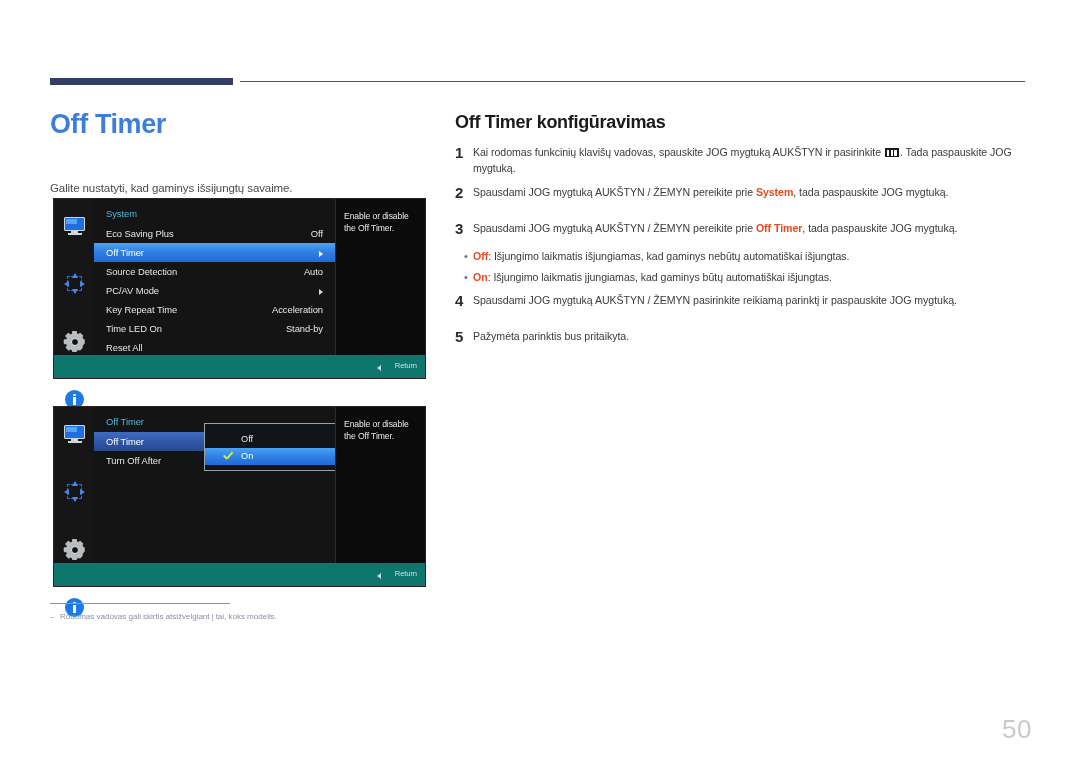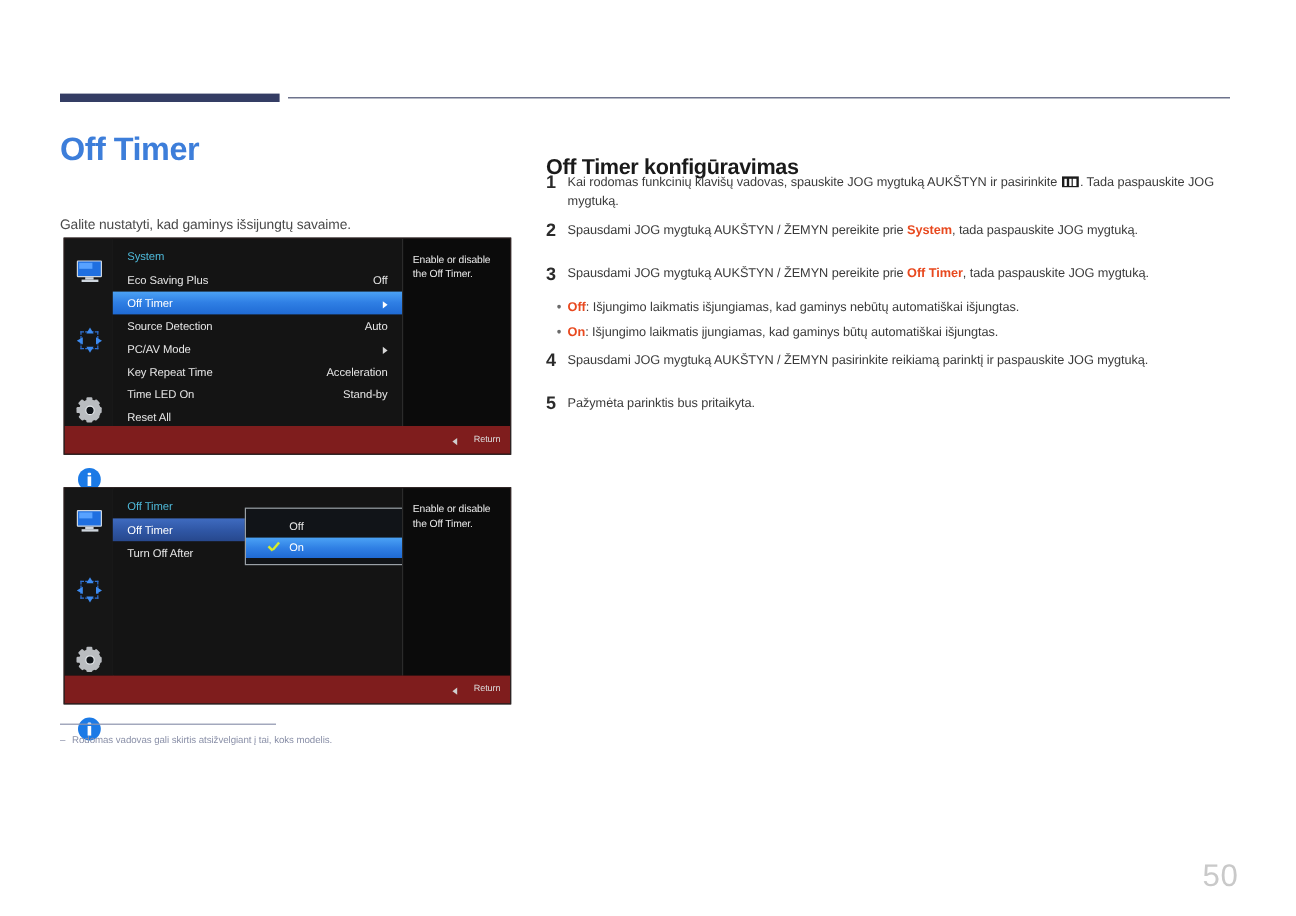--- a/index.html
+++ b/index.html
@@ -30,21 +30,21 @@
     letter-spacing:-0.4px;line-height:1;
   }
   .page-subtitle{
     position:absolute;left:50px;top:151px;
     font-size:11.5px;color:#4a4a4a;letter-spacing:-0.1px;margin-top:20px;
   }
 
   
   .section-title{
     position:absolute;left:455px;top:101px;
-    font-size:18px;font-weight:bold;color:#1a1a1a;letter-spacing:-0.3px;margin-top:17px;
+    font-size:18px;font-weight:bold;color:#1a1a1a;letter-spacing:-0.3px;
   }
   .steps{position:absolute;left:455px;top:134px;width:575px;}
   .step{position:relative;display:flex;margin-bottom:0;}
   .step-num{
     width:18px;flex:0 0 18px;
     font-size:15px;font-weight:bold;color:#2b2b2b;
     line-height:15px;text-align:left;
   }
   .step-body{
     flex:1;
@@ -144,21 +144,21 @@
   .osd-main{position:absolute;left:40px;top:0;right:90px;bottom:23px;background:#141414;}
   .osd-desc{
     position:absolute;right:0;top:0;width:90px;bottom:23px;
     background:#0b0b0b;
     border-left:1px solid #2b2b2b;
     color:#e9e9e9;font-size:8.6px;line-height:12.4px;
     padding:11px 6px 0 8px;box-sizing:border-box;letter-spacing:-0.1px;
   }
   .osd-footer{
     position:absolute;left:0;right:0;bottom:0;height:23px;
-    background:#7f1d1d;
+    background:#0f766e;
   }
   .osd-footer .ret{
     position:absolute;right:8px;top:6px;
     color:#dcdcdc;font-size:7.6px;letter-spacing:-0.1px;
   }
   .osd-footer .lefttri{
     position:absolute;right:44px;top:9.5px;
     width:0;height:0;border-top:3px solid transparent;border-bottom:3px solid transparent;
     border-right:4.5px solid #cfcfcf;
   }

